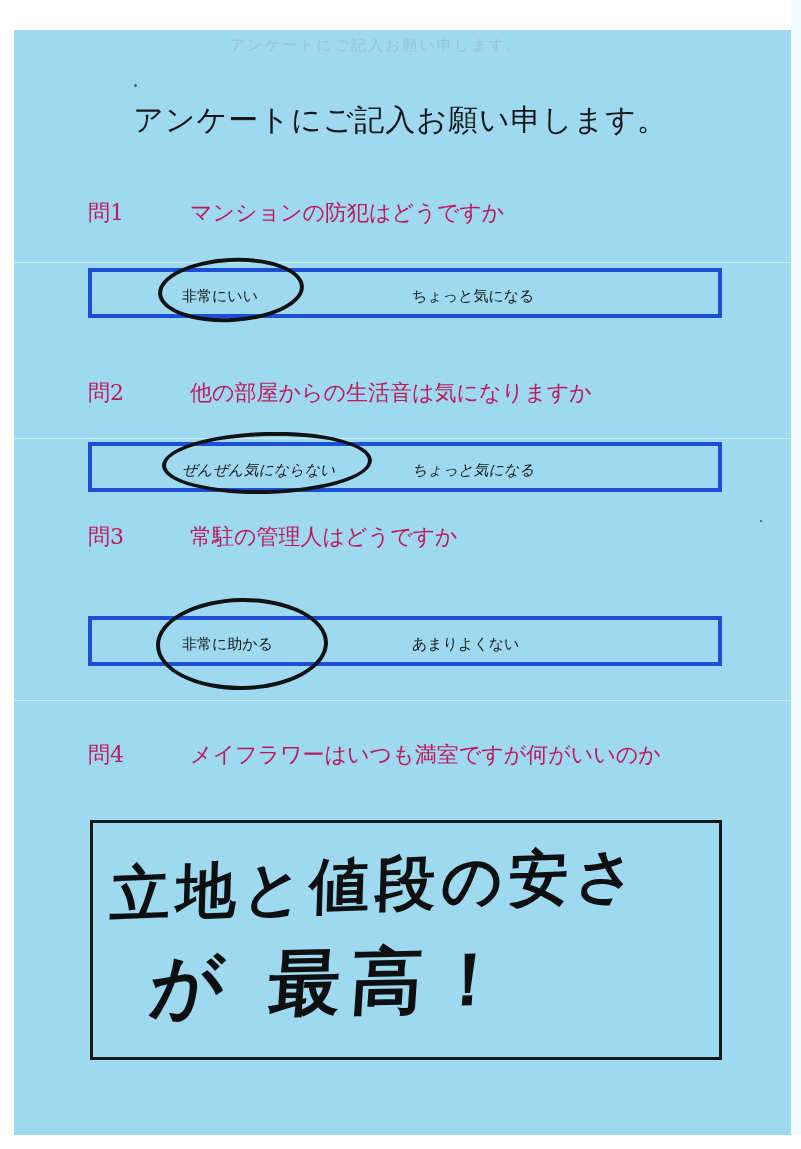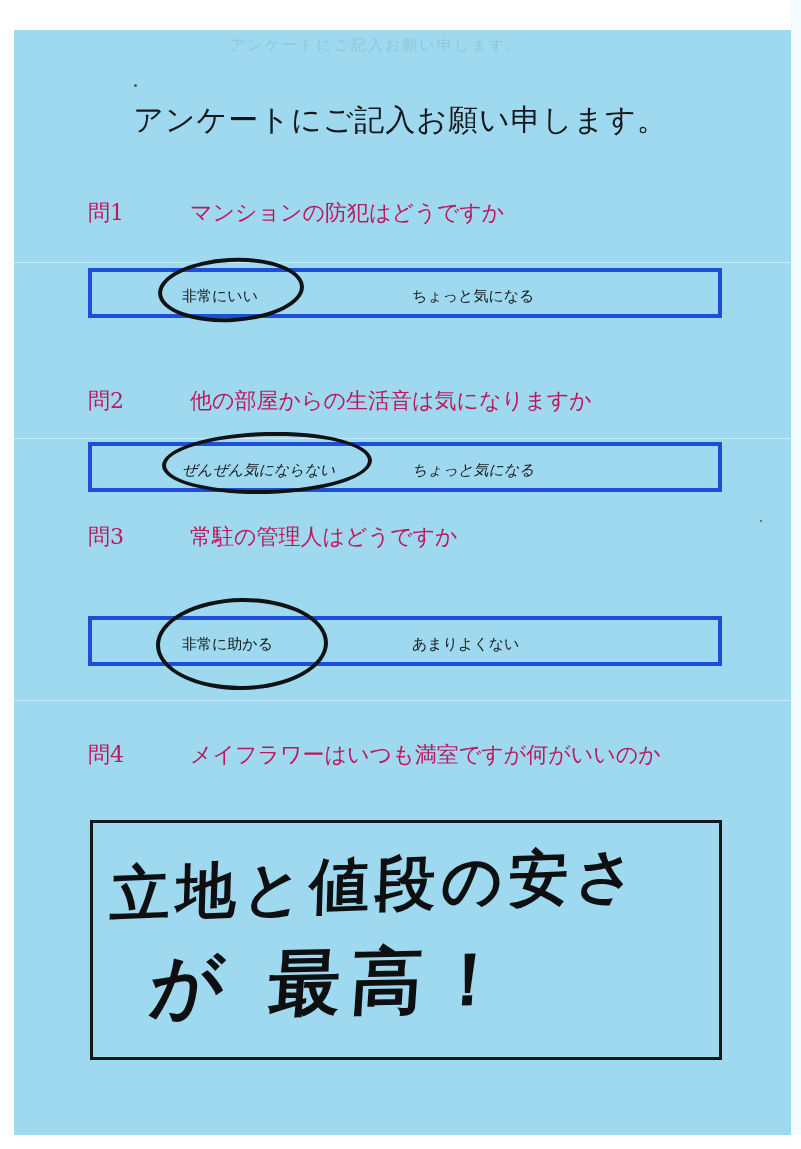--- a/index.html
+++ b/index.html
@@ -187,21 +187,21 @@
       <span class="q-num">問1</span><span class="q-text">マンションの防犯はどうですか</span>
     </div>
     <div class="answer-box" style="top:268px;">
       <span class="opt opt-a">非常にいい</span>
       <span class="opt opt-b">ちょっと気になる</span>
     </div>
     <div class="circle-mark" style="left:158px; top:258px; width:146px; height:64px; transform:rotate(-3deg);"></div>
   </div>
 
   <div class="q-block">
-    <div class="q-head" style="top:386px;">
+    <div class="q-head" style="top:378px;">
       <span class="q-num">問2</span><span class="q-text">他の部屋からの生活音は気になりますか</span>
     </div>
     <div class="answer-box" style="top:442px;font-style:italic;">
       <span class="opt opt-a">ぜんぜん気にならない</span>
       <span class="opt opt-b">ちょっと気になる</span>
     </div>
     <div class="circle-mark" style="left:162px; top:432px; width:210px; height:62px; transform:rotate(-1.5deg);"></div>
   </div>
 
   <div class="q-block">

